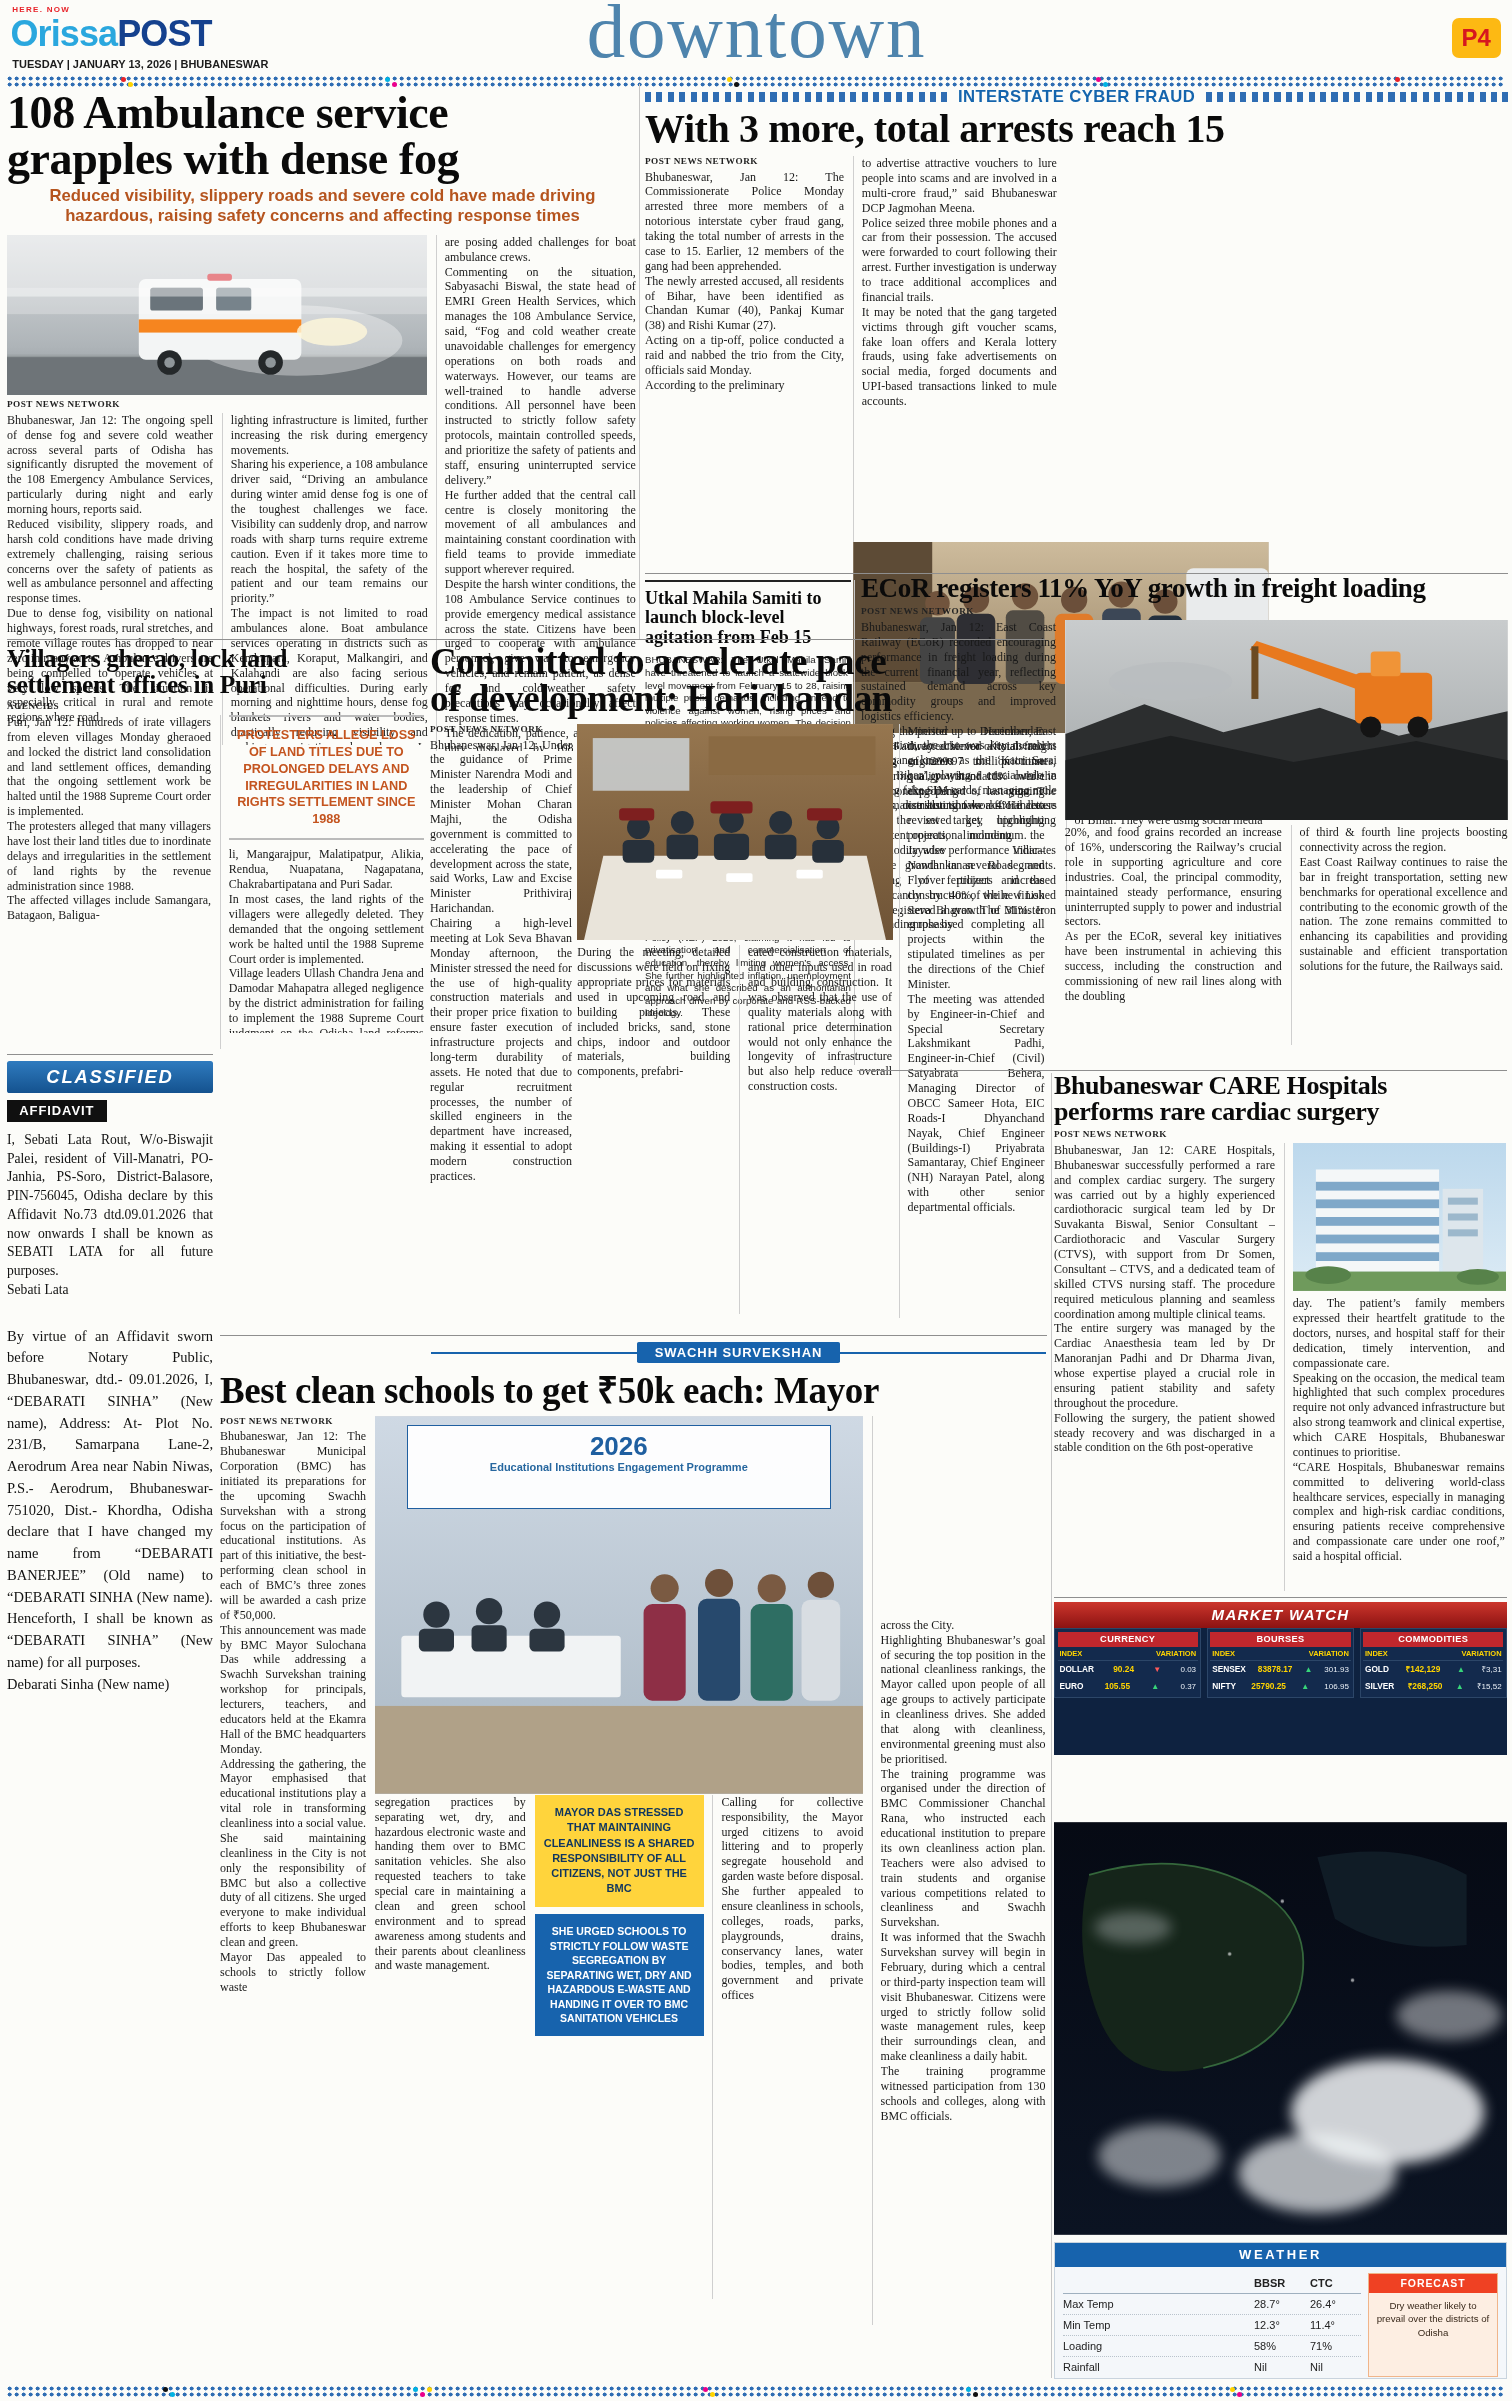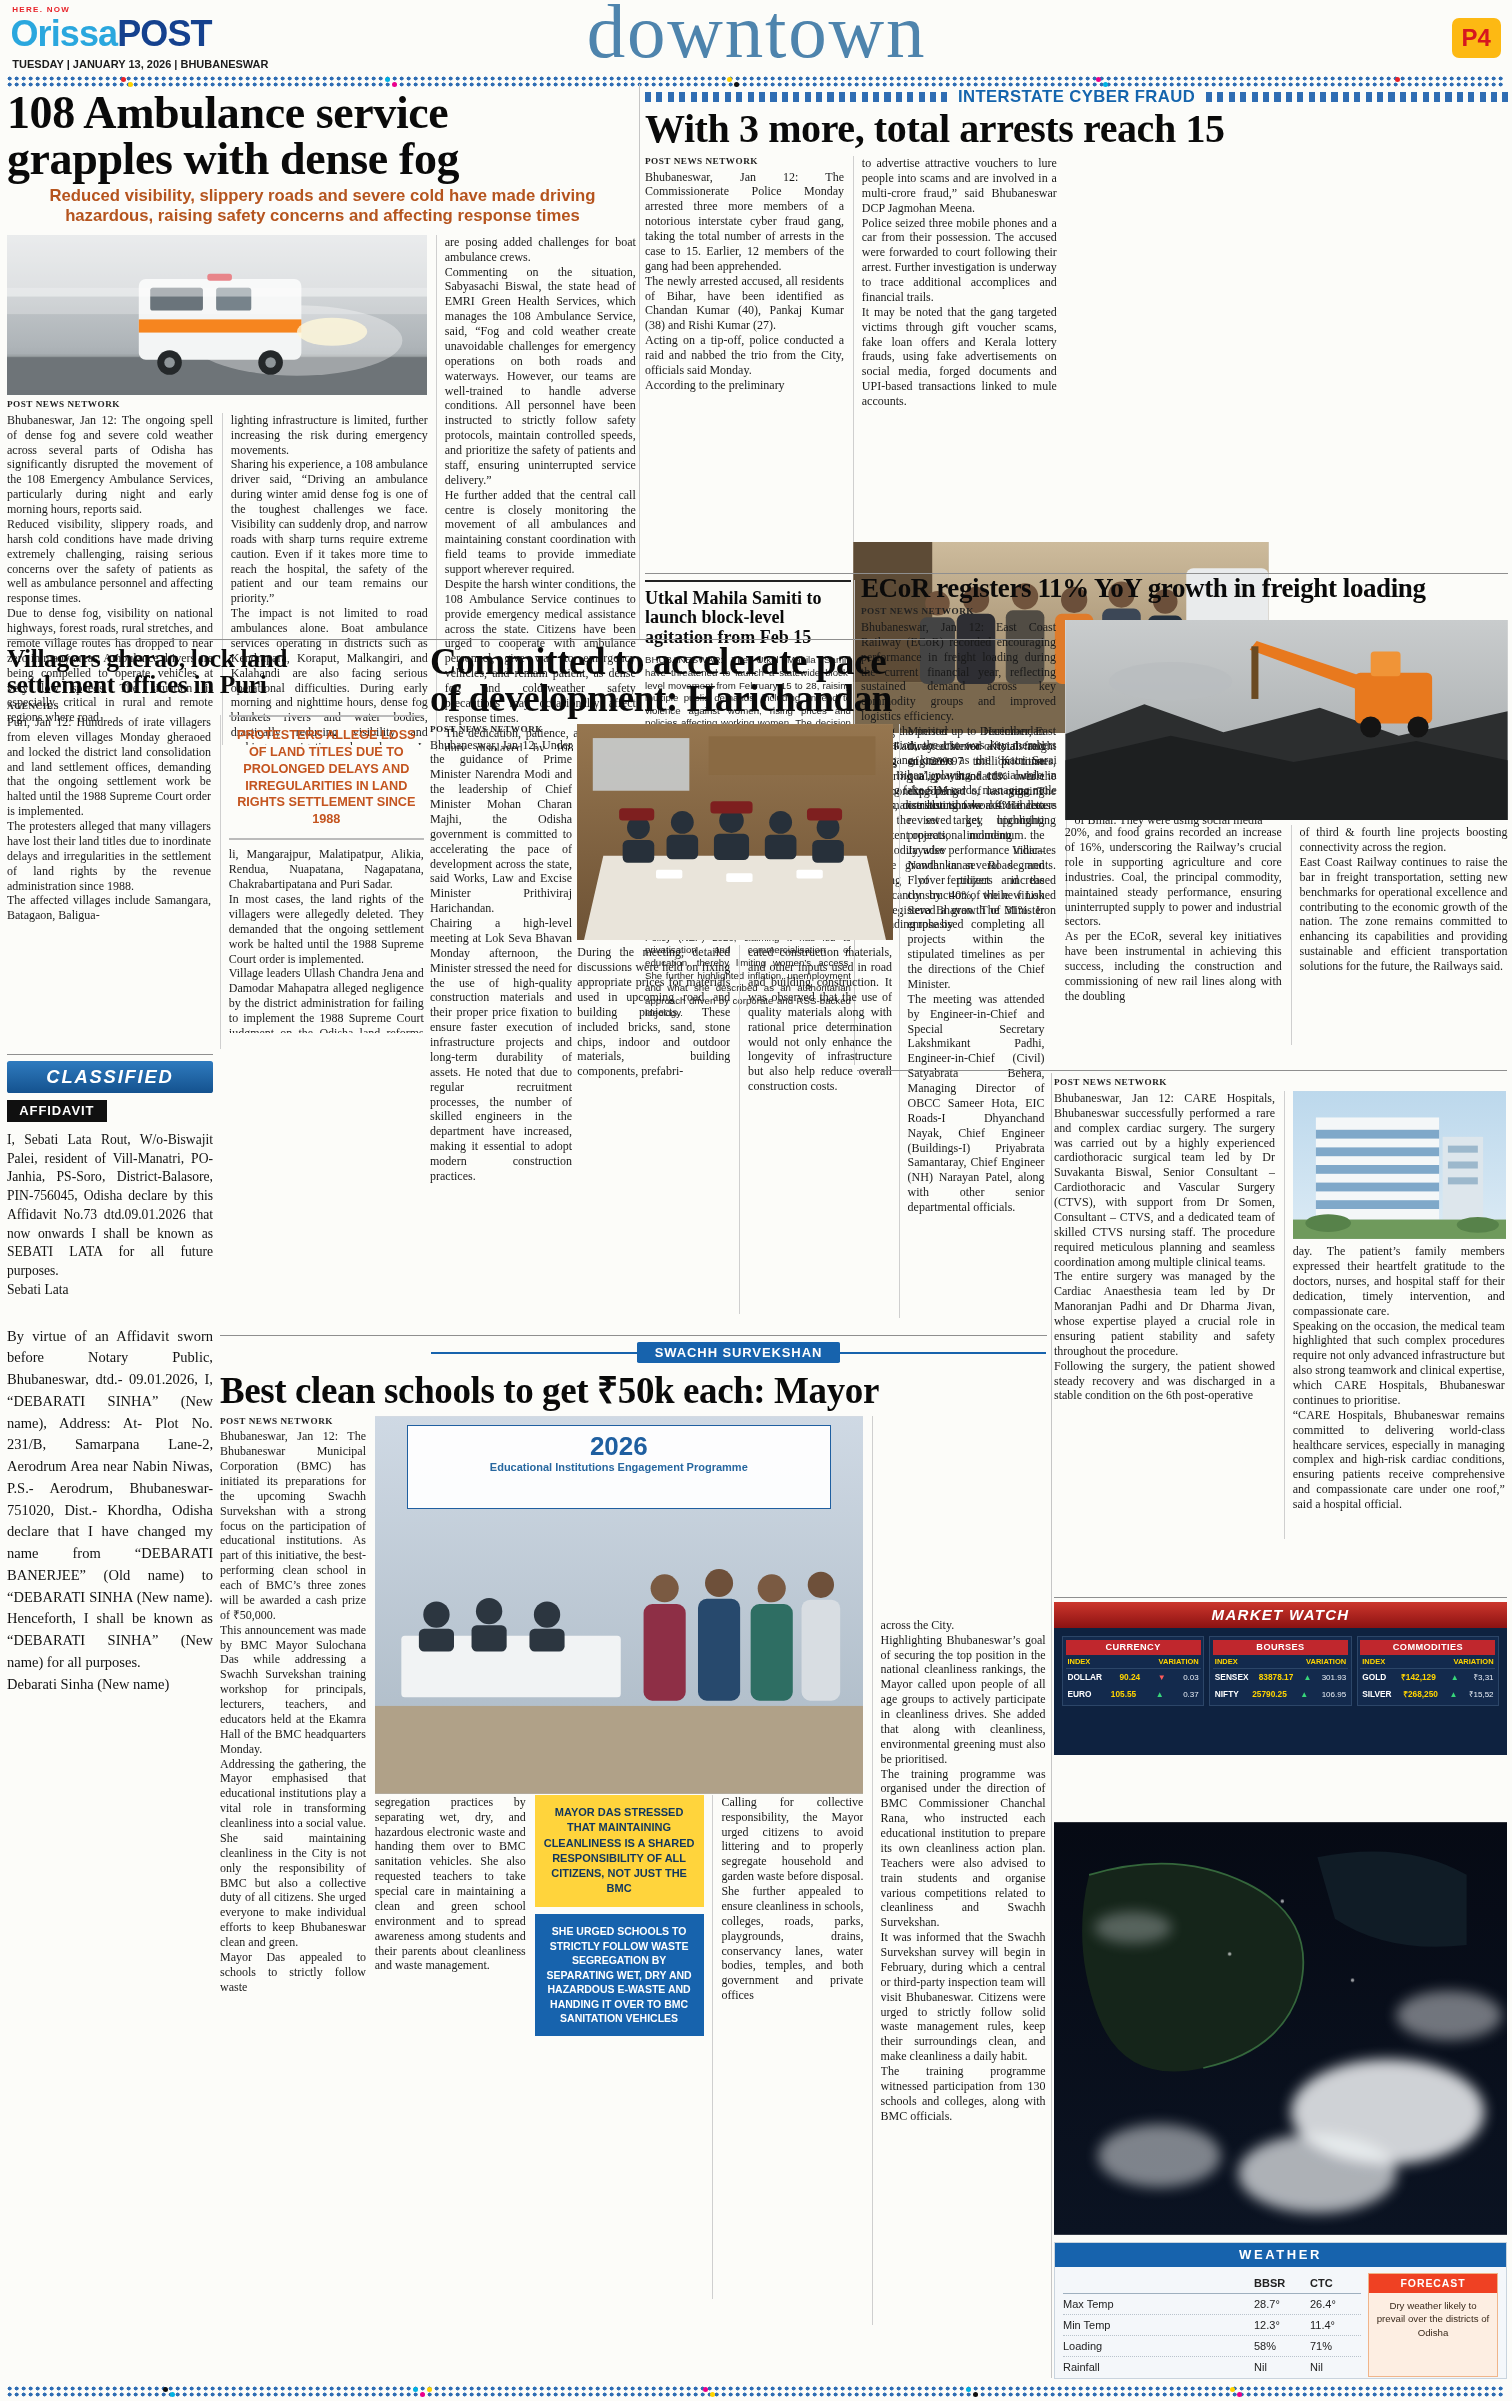--- a/index.html
+++ b/index.html
@@ -46,21 +46,21 @@
   .skicker .line{flex:1;border-top:2.6px double #1763ad}
   .skicker .pill{background:#1763ad;color:#fff;font:700 13px/21px "Liberation Sans",sans-serif;letter-spacing:0.9px;padding:0 17.6px;border-radius:1.8px}
   .hl-yellow{background:#ffd43c;color:#10365f;font:700 11px/1.38 "Liberation Sans",sans-serif;text-align:center;padding:10.5px 8px}
   .hl-blue{background:#1763ad;color:#fff;font:700 10.5px/1.38 "Liberation Sans",sans-serif;text-align:center;padding:10.5px 8px}
   .banner-overlay{position:absolute;left:32px;right:32px;top:8.8px;height:84px;background:rgba(255,255,255,.95);border:1.8px solid #1f5fa0;text-align:center;overflow:hidden}
   .banner-year{font:700 26px/30px "Liberation Sans",sans-serif;color:#1f5fa0;margin-top:5.3px}
   .banner-line{font:700 11px/12.3px "Liberation Sans",sans-serif;color:#27679f}
   
   .mw{background:#0e2240;height:100%}
   .mw-title{background:linear-gradient(180deg,#cc362c,#8c1212);color:#fff;text-align:center;font:italic 700 15px/26px "Liberation Sans",sans-serif;letter-spacing:1.3px}
-  .mw-body{display:grid;grid-template-columns:1fr 1fr 1fr;gap:5.3px;padding:8px}
+  .mw-body{display:grid;grid-template-columns:1fr 1fr 1fr;gap:5.3px;padding:0}
   .mw-group{border:0.9px solid #2c4668;padding:2.6px;background:#132a4d}
   .mw-label{background:#c0272d;color:#fff;text-align:center;font:700 9.2px/15px "Liberation Sans",sans-serif;letter-spacing:0.4px}
   .mw-cols{display:flex;justify-content:space-between;color:#ffd400;font:700 7.5px/13px "Liberation Sans",sans-serif;padding:0 1.8px;border-bottom:0.9px solid #2c4668}
   .mw-row{display:flex;justify-content:space-between;align-items:baseline;color:#fff;font:700 8.3px/16px "Liberation Sans",sans-serif;padding:0 1.8px;gap:2.6px}
   .mw-row .idx{color:#ffd400;font-weight:700}
   .mw-row .var{color:#e8eef5;font-weight:400;font-size:8px}
   .arr{font-size:8px}
   .up{color:#37d67a}.down{color:#ff5a5a}
   
   .weather{background:#f4f7fa;border:0.9px solid #c9d4de;height:100%}
@@ -325,20 +325,22 @@
       </div>
       <div class="body colrule" style="height:594px">Minister Harichandan directed senior officials and engineers to prioritise quality standards while expediting ongoing construction works. He also reviewed key upcoming projects, including the Jayadev Vihar–Nandankanan Road and Flyover project and the construction of the new Lok Seva Bhavan. The Minister emphasised completing all projects within the stipulated timelines as per the directions of the Chief Minister.
 The meeting was attended by Engineer-in-Chief and Special Secretary Lakshmikant Padhi, Engineer-in-Chief (Civil) Satyabrata Behera, Managing Director of OBCC Sameer Hota, EIC Roads-I Dhyanchand Nayak, Chief Engineer (Buildings-I) Priyabrata Samantaray, Chief Engineer (NH) Narayan Patel, along with other senior departmental officials.</div>
     </div>
   </section>
 
   <div class="hrule" style="left:857px;top:1070px;width:650px"></div>
   <div class="vrule" style="left:1051px;top:1073px;height:1305px"></div>
 
   <section class="abs" style="left:1054px;top:1073px;width:453px;height:524px">
+    <h1 class="headline" style="font-size:26px">Bhubaneswar CARE Hospitals
+performs rare cardiac surgery</h1>
     <div class="byline">POST NEWS NETWORK</div>
     <div style="display:grid;grid-template-columns:221px 221px;gap:0 8.8px">
       <div class="body" style="height:439px">Bhubaneswar, Jan 12: CARE Hospitals, Bhubaneswar successfully performed a rare and complex cardiac surgery. The surgery was carried out by a highly experienced cardiothoracic surgical team led by Dr Suvakanta Biswal, Senior Consultant – Cardiothoracic and Vascular Surgery (CTVS), with support from Dr Somen, Consultant – CTVS, and a dedicated team of skilled CTVS nursing staff. The procedure required meticulous planning and seamless coordination among multiple clinical teams.
 The entire surgery was managed by the Cardiac Anaesthesia team led by Dr Manoranjan Padhi and Dr Dharma Jivan, whose expertise played a crucial role in ensuring patient stability and safety throughout the procedure.
 Following the surgery, the patient showed steady recovery and was discharged in a stable condition on the 6th post-operative</div>
       <div class="colrule">
         <div class="photo" style="width:213px;height:148px">
           <svg viewBox="0 0 242 168">
             <defs>
                 <linearGradient id="hsky" x1="0" y1="0" x2="0" y2="1">

